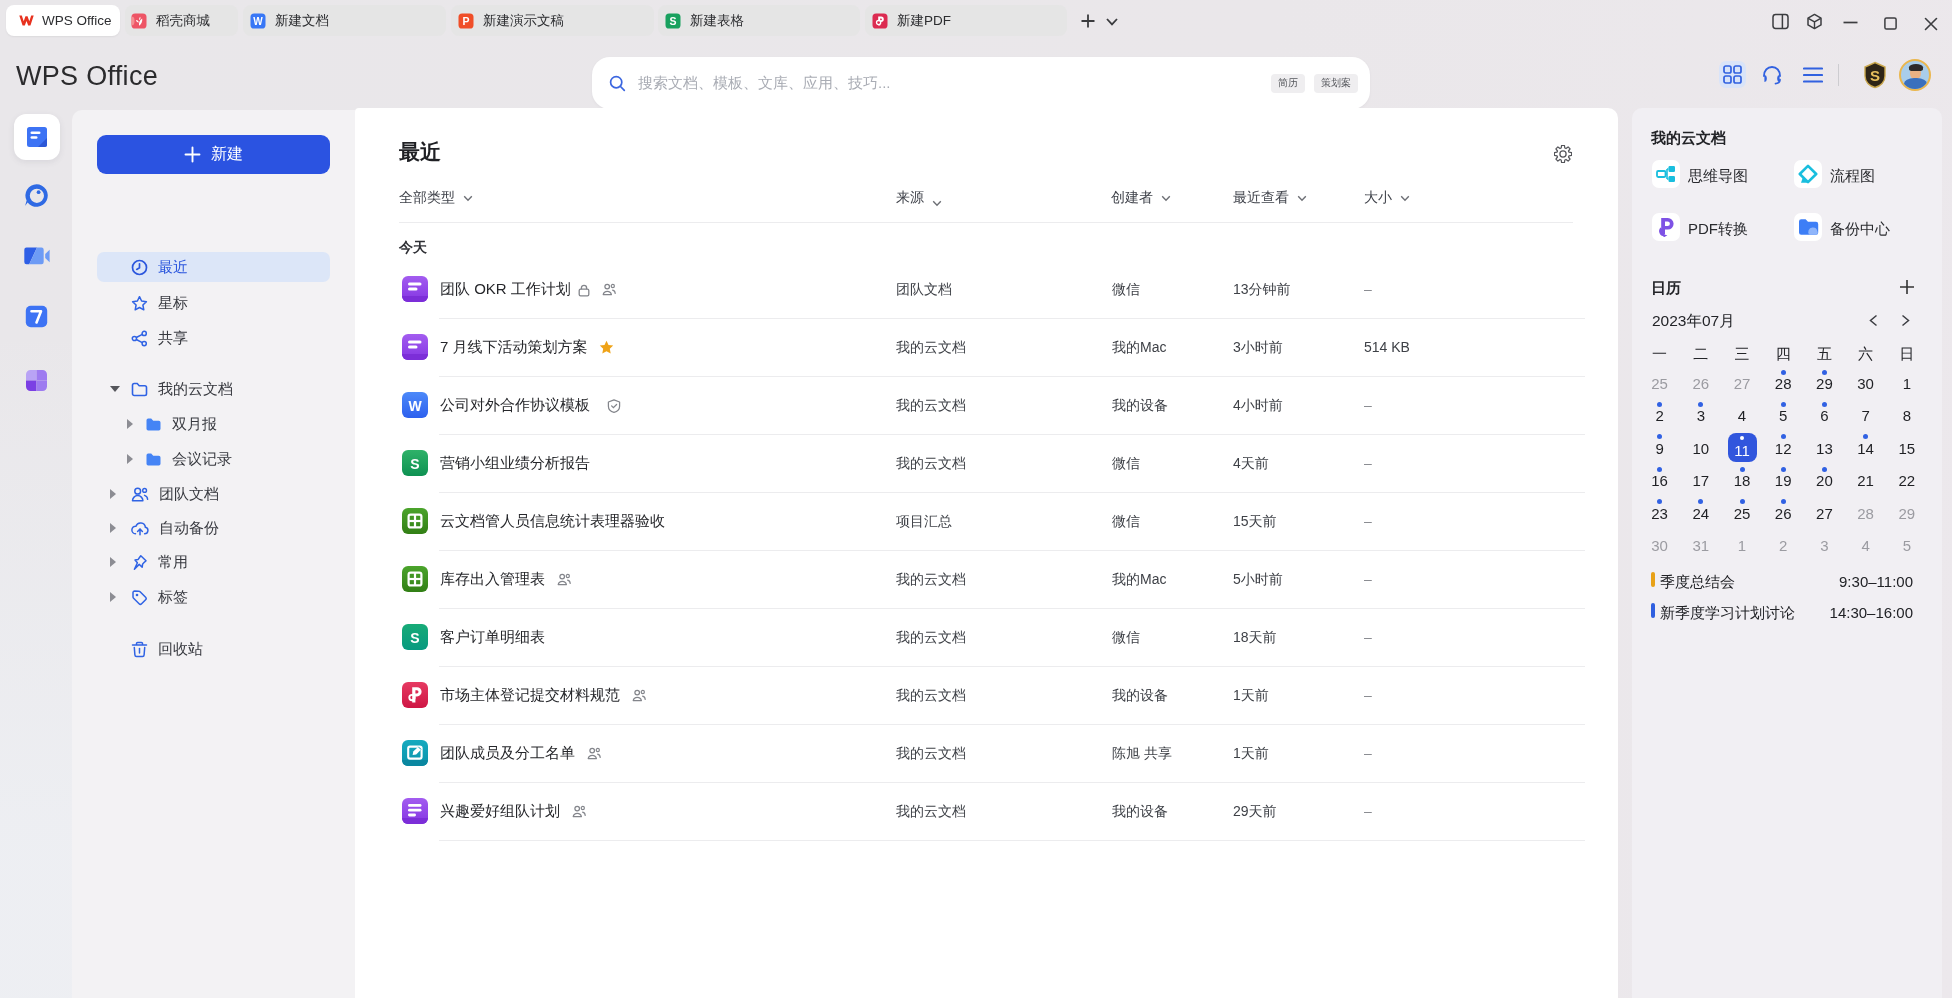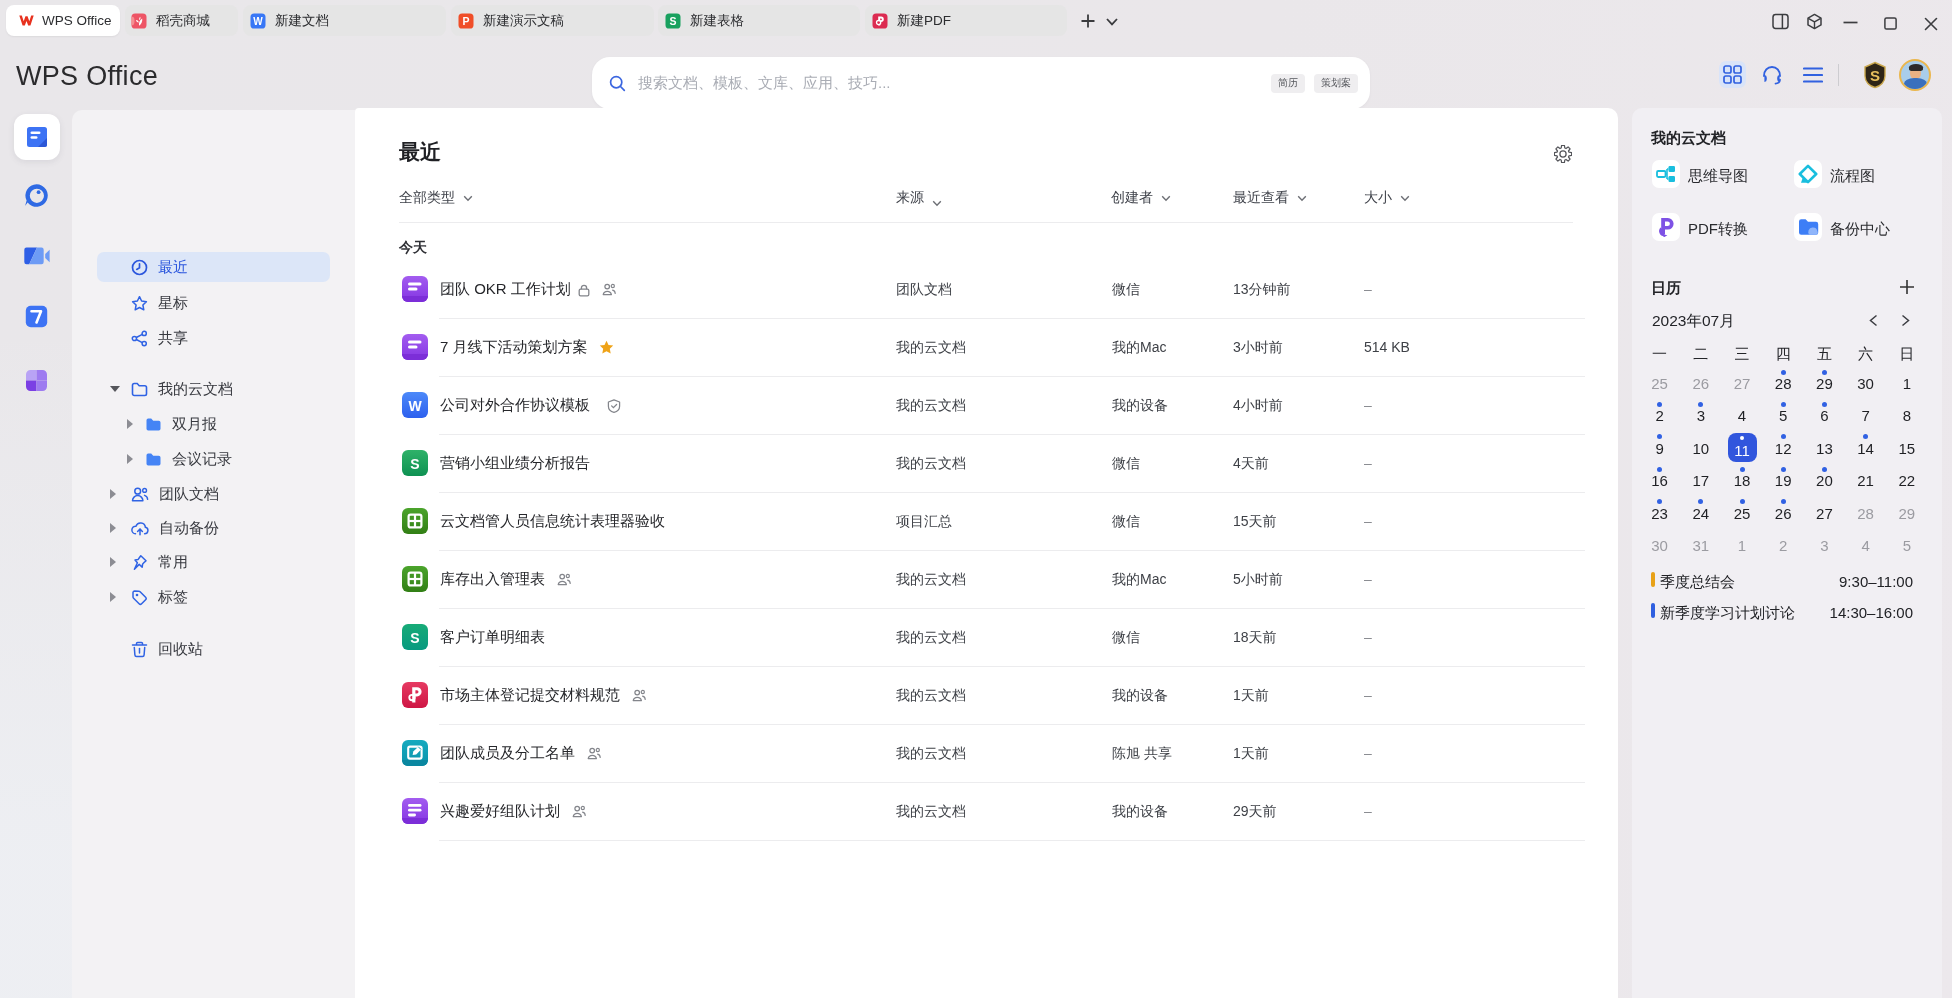--- a/index.html
+++ b/index.html
@@ -183,20 +183,23 @@
     <path d="M6.5 6.2 H16 L11.5 17.5" fill="none" stroke="#fff" stroke-width="2.6" stroke-linecap="round" stroke-linejoin="round"></path>
   </svg>
 <svg class="abs" style="left:24px;top:368px;" width="25" height="25" viewBox="0 0 25 25">
     <path d="M2 6.5 A4.5 4.5 0 0 1 6.5 2 H12.5 V12.5 H2 Z" fill="#b9a3f5"></path>
     <path d="M12.5 2 H18.5 A4.5 4.5 0 0 1 23 6.5 V12.5 H12.5 Z" fill="#9e7bf0"></path>
     <path d="M2 12.5 H12.5 V23 H6.5 A4.5 4.5 0 0 1 2 18.5 Z" fill="#7b3fe4"></path>
     <path d="M12.5 12.5 H23 V18.5 A4.5 4.5 0 0 1 18.5 23 H12.5 Z" fill="#9e7bf0"></path>
   </svg>
 
 <div class="nav">
+  <div class="btnNew"><svg width="17" height="17" viewBox="0 0 17 17" style="margin-right:10px">
+        <path d="M8.5 1.5 V15.5 M1.5 8.5 H15.5" stroke="#fff" stroke-width="1.9" stroke-linecap="round"></path>
+      </svg>新建</div>
   <div class="pill"></div>
   <div class="nitem" style="left:59px;top:147px;color:#2b56dd;">
     <svg width="17" height="17" viewBox="0 0 17 17">
         <circle cx="8.5" cy="8.5" r="7" fill="none" stroke="#2b56dd" stroke-width="1.7"></circle>
         <path d="M8.5 4.8 V8.7 L5.7 10.4" fill="none" stroke="#2b56dd" stroke-width="1.7" stroke-linecap="round"></path>
       </svg>最近</div>
   <div class="nitem" style="left:59px;top:183px;">
     <svg width="17" height="17" viewBox="0 0 17 17">
         <path d="M8.5 1.7 L10.6 6 L15.4 6.7 L11.9 10 L12.8 14.8 L8.5 12.5 L4.2 14.8 L5.1 10 L1.6 6.7 L6.4 6 Z" fill="none" stroke="#2f63e4" stroke-width="1.5" stroke-linejoin="round"></path>
       </svg>星标</div>

